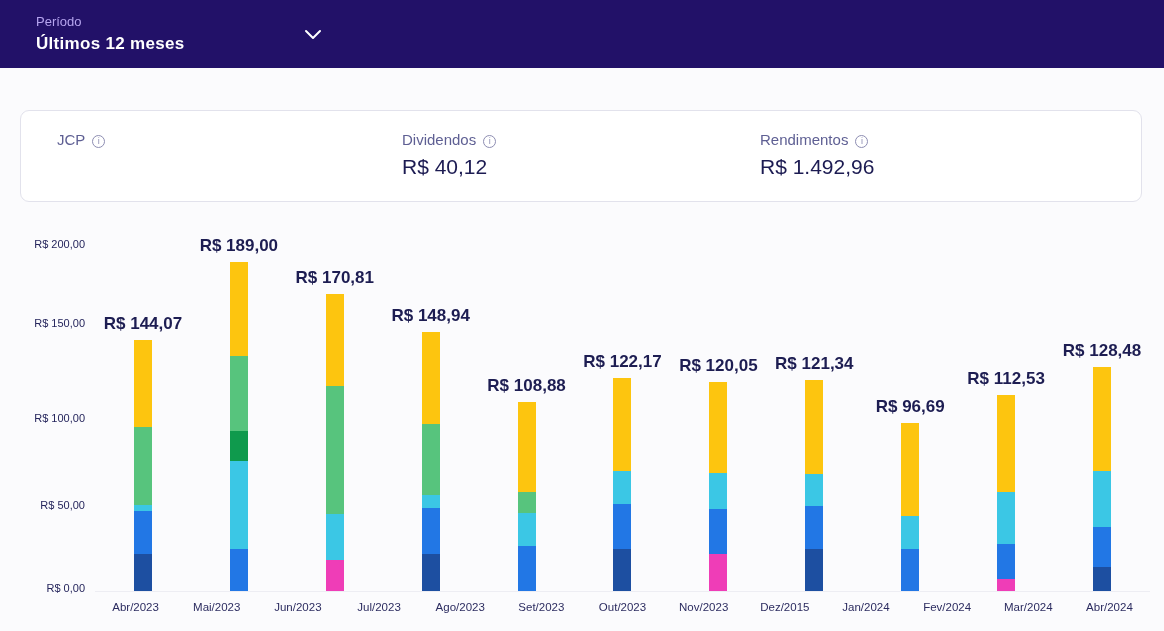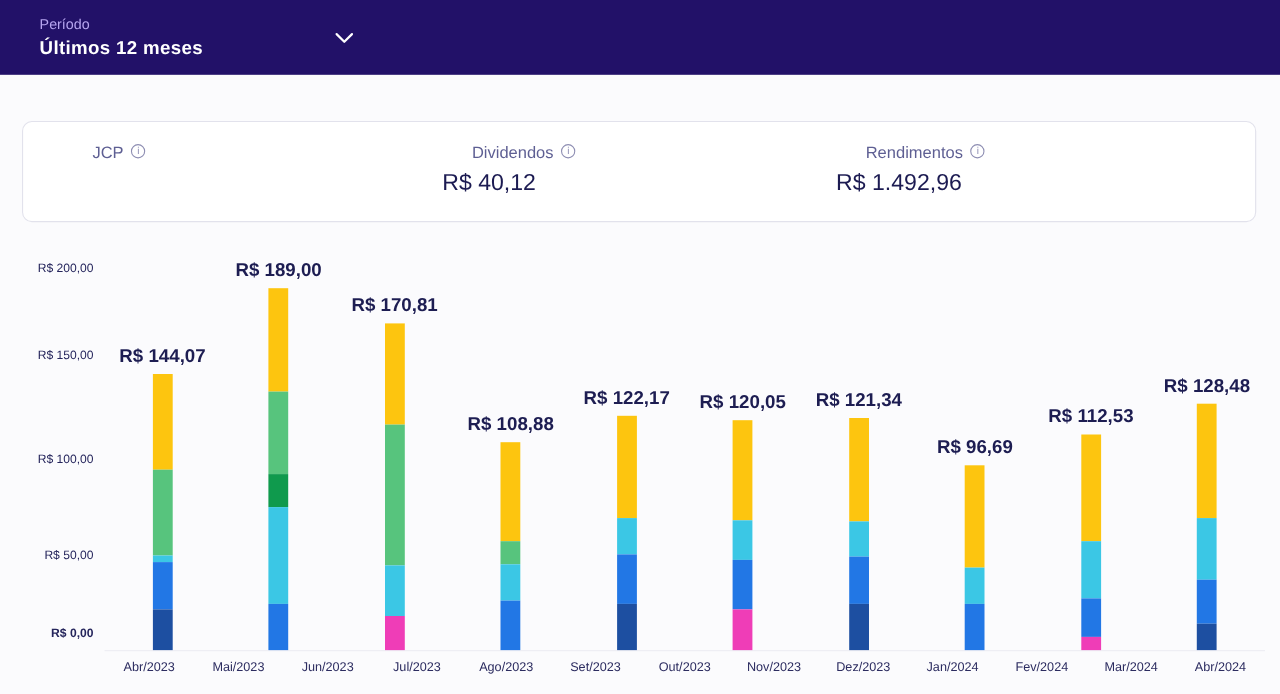--- a/index.html
+++ b/index.html
@@ -27,21 +27,21 @@
     margin: 42px 22px 0 20px;
     background: #ffffff;
     border: 1px solid #e2e2ec;
     border-radius: 9px;
     padding: 20px 0 22px 36px;
     display: flex;
   }
   .summary-item { display: flex; flex-direction: column; }
   .summary-item.col1 { width: 345px; }
   .summary-item.col2 { width: 358px; }
-  .summary-label-row { display: flex; align-items: flex-start; margin-left: 27px; }
+  .summary-label-row { display: flex; align-items: flex-end; }
   .summary-label { color: #5e5f93; font-size: 15px; }
   .info-icon {
     margin-left: 7px;
     width: 13px; height: 13px;
     border: 1px solid #8d8db2;
     border-radius: 50%;
     color: #8d8db2;
     font-size: 9px;
     line-height: 11px;
     text-align: center;
@@ -123,21 +123,21 @@
       <span class="summary-label">Rendimentos</span>
       <span class="info-icon">i</span>
     </div>
     <div class="summary-value">R$ 1.492,96</div>
   </div>
 </div>
 
 <div class="chart">
   <div class="chart-body">
     <div class="y-axis" id="y-axis">
-        <div class="y-tick" style="bottom: 16px; font-weight: bold;">R$ 0,00</div>
+        <div class="y-tick" style="bottom: 4px;">R$ 0,00</div>
         <div class="y-tick" style="bottom: 87px;">R$ 50,00</div>
         <div class="y-tick" style="bottom: 174px;">R$ 100,00</div>
         <div class="y-tick" style="bottom: 269px;">R$ 150,00</div>
         <div class="y-tick" style="bottom: 348px;">R$ 200,00</div>
       </div>
     <div class="plot" id="plot">
         <div class="bar-col">
           <div class="bar-total">R$ 144,07</div>
           <div class="bar-stack">
             <div class="bar-seg" style="height: 37.41px; background: rgb(29, 79, 161);"></div>
@@ -157,20 +157,30 @@
             <div class="bar-seg" style="height: 93.96px; background: rgb(253, 197, 15);"></div>
           </div>
         </div>
         <div class="bar-col">
           <div class="bar-total">R$ 170,81</div>
           <div class="bar-stack">
             <div class="bar-seg" style="height: 31.32px; background: rgb(239, 61, 183);"></div>
             <div class="bar-seg" style="height: 45.24px; background: rgb(59, 199, 229);"></div>
             <div class="bar-seg" style="height: 128.76px; background: rgb(87, 196, 125);"></div>
             <div class="bar-seg" style="height: 91.8894px; background: rgb(253, 197, 15);"></div>
+          </div>
+        </div>
+        <div class="bar-col">
+          <div class="bar-total">R$ 148,94</div>
+          <div class="bar-stack">
+            <div class="bar-seg" style="height: 36.54px; background: rgb(29, 79, 161);"></div>
+            <div class="bar-seg" style="height: 46.98px; background: rgb(34, 119, 229);"></div>
+            <div class="bar-seg" style="height: 12.18px; background: rgb(59, 199, 229);"></div>
+            <div class="bar-seg" style="height: 71.34px; background: rgb(87, 196, 125);"></div>
+            <div class="bar-seg" style="height: 92.1156px; background: rgb(253, 197, 15);"></div>
           </div>
         </div>
         <div class="bar-col">
           <div class="bar-total">R$ 108,88</div>
           <div class="bar-stack">
             <div class="bar-seg" style="height: 45.24px; background: rgb(34, 119, 229);"></div>
             <div class="bar-seg" style="height: 33.06px; background: rgb(59, 199, 229);"></div>
             <div class="bar-seg" style="height: 20.88px; background: rgb(87, 196, 125);"></div>
             <div class="bar-seg" style="height: 90.2712px; background: rgb(253, 197, 15);"></div>
           </div>
@@ -232,19 +242,19 @@
   </div>
   <div class="x-labels" id="x-labels">
       <div class="x-label">Abr/2023</div>
       <div class="x-label">Mai/2023</div>
       <div class="x-label">Jun/2023</div>
       <div class="x-label">Jul/2023</div>
       <div class="x-label">Ago/2023</div>
       <div class="x-label">Set/2023</div>
       <div class="x-label">Out/2023</div>
       <div class="x-label">Nov/2023</div>
-      <div class="x-label">Dez/2023</div>
+      <div class="x-label">Dez/2015</div>
       <div class="x-label">Jan/2024</div>
       <div class="x-label">Fev/2024</div>
       <div class="x-label">Mar/2024</div>
       <div class="x-label">Abr/2024</div>
     </div>
 </div>
 
 </body></html>

